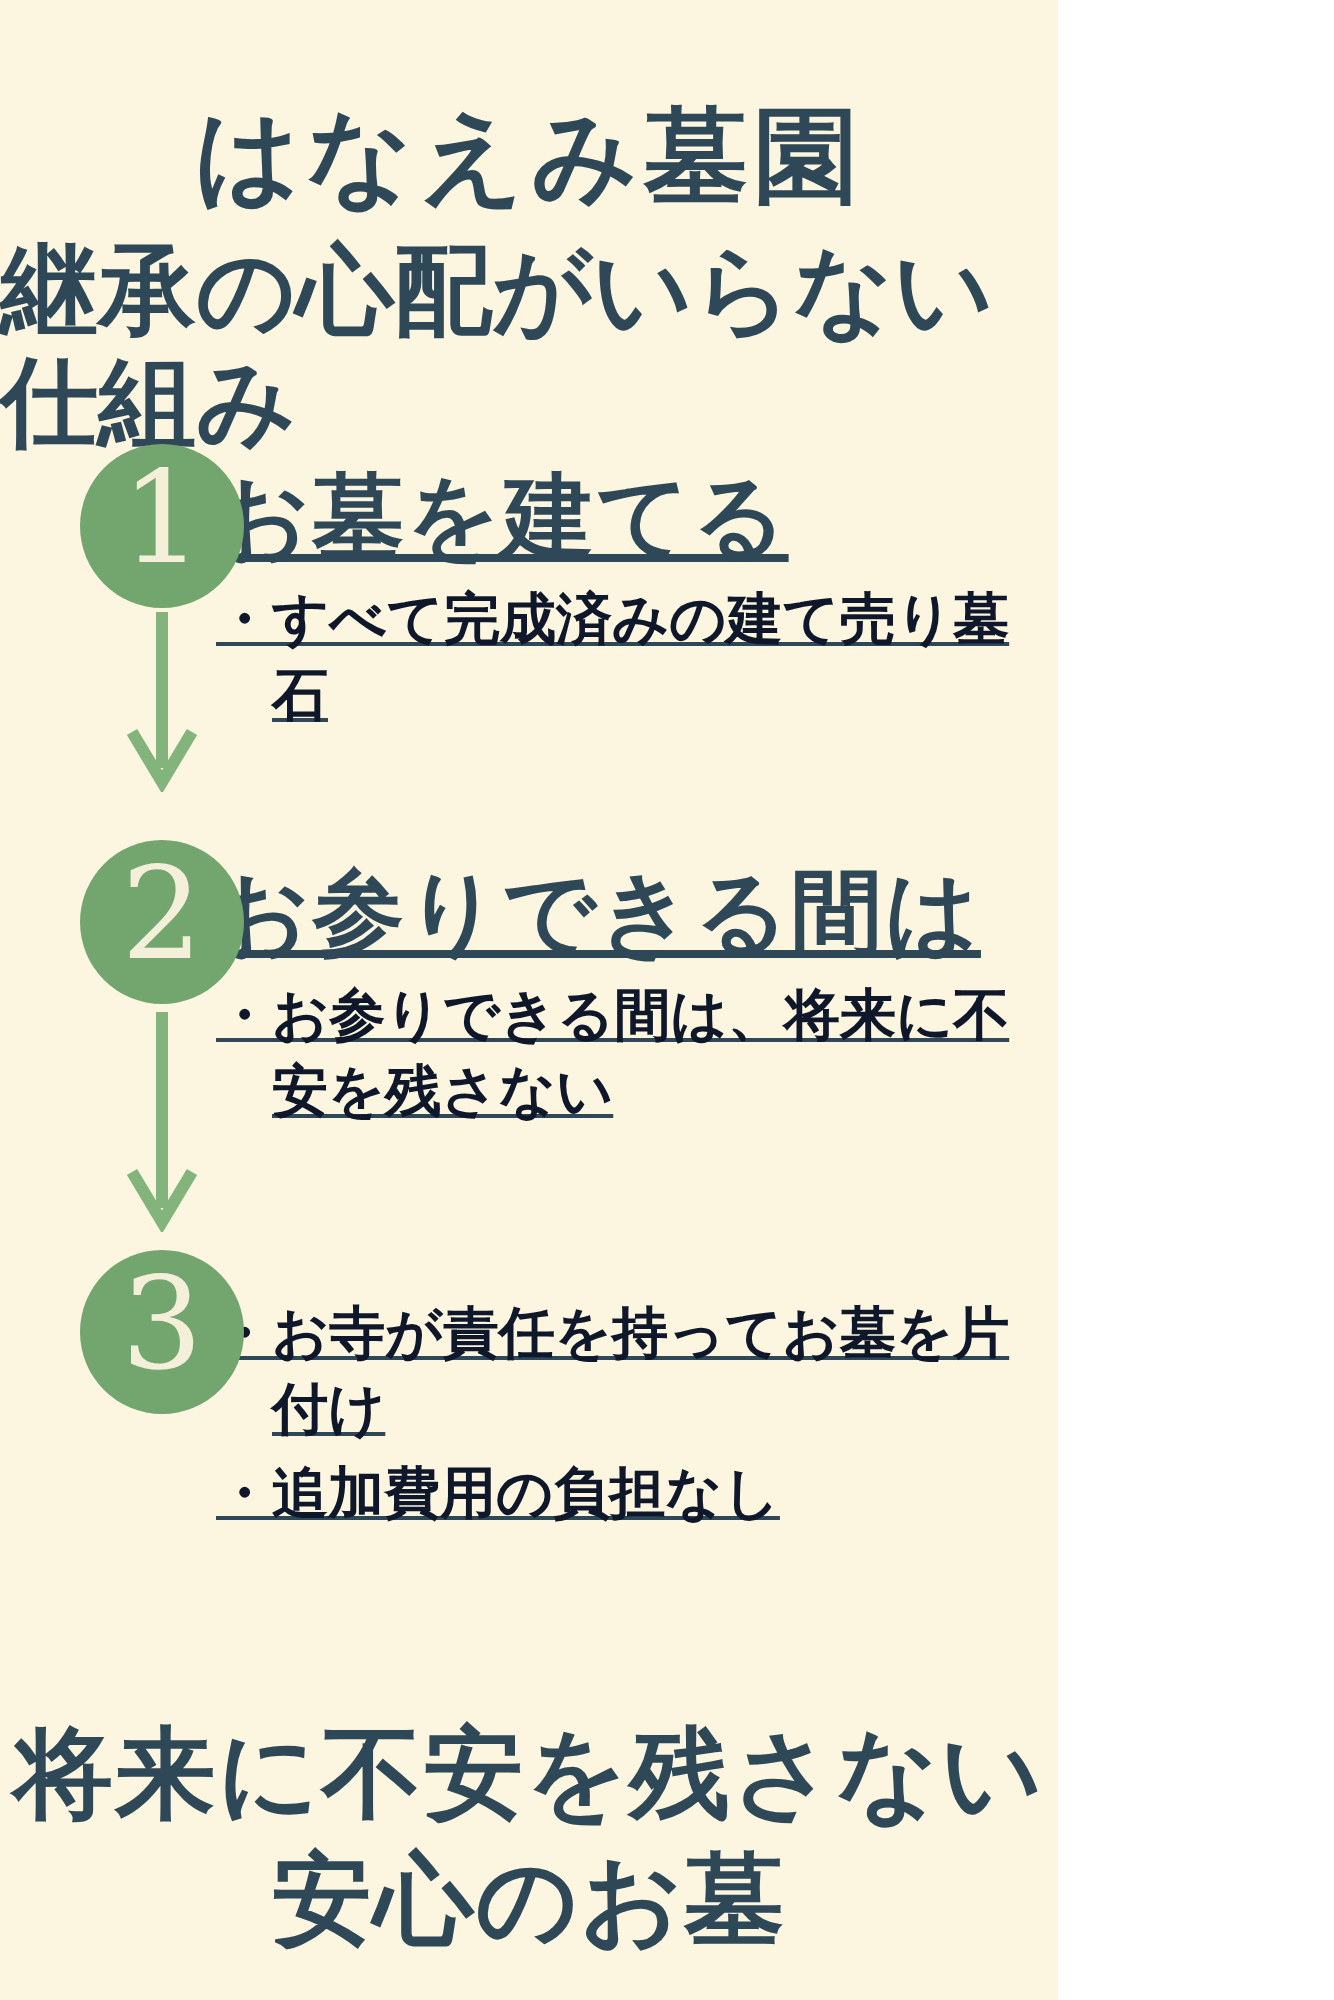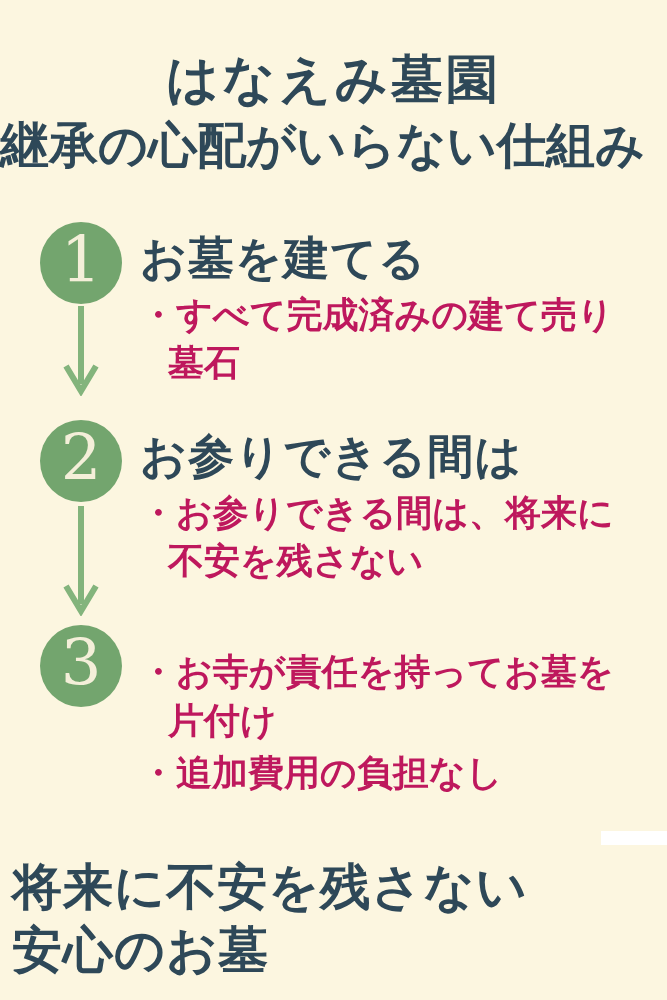--- a/index.html
+++ b/index.html
@@ -1,19 +1,19 @@
 <!DOCTYPE html>
 <html lang="ja"><head>
 <meta charset="utf-8">
 <style>
   
   html, body { margin: 0; padding: 0; }
   .canvas {
     position: relative;
-    width: 667px;
+    width: 529px;
     height: 1000px;
     background: #fcf6e0;
     overflow: hidden;
     font-family: "DejaVu Sans", "Liberation Sans", sans-serif;
     color: #2e4858;
   }
   .title {
     position: absolute;
     top: 50px; left: 0;
     width: 100%;
@@ -57,40 +57,40 @@
     justify-content: center;
   }
   .circle span {
     font-family: "DejaVu Serif", "Liberation Serif", serif;
     font-size: 64px;
     font-weight: 400;
     color: #f4efd9;
     line-height: 1;
     padding-bottom: 6px;
   }
-  .step-body { margin-left: 100px; padding-top: 12px; }
+  .step-body { margin-left: 68px; padding-top: 12px; text-decoration: underline; }
   .step-heading {
     margin: 0;
     font-family: "DejaVu Serif", "Liberation Serif", serif;
     font-size: 46px;
     font-weight: 700;
     letter-spacing: 1px;
     line-height: 1.15;
     white-space: nowrap;
     color: #2e4858;
   }
   .bullets {
     list-style: none;
     margin: 6px 0 0 0;
     padding: 0;
     max-width: 500px;
-    font-size: 36px;
+    font-size: 28px;
     font-weight: 700;
     line-height: 1.35;
-    color: #be185d;
+    color: #0f172a;
   }
   #step3 .bullets { margin-top: 13px; }
   .bullet {
     padding-left: 28px;
     text-indent: -28px;
     margin-top: 4px;
   }
   .bullet:first-child { margin-top: 0; }
   .arrow {
     position: absolute;
@@ -105,23 +105,23 @@
     fill: none;
   }
   .white-patch {
     position: absolute;
     left: 601px; top: 831px;
     width: 66px; height: 14px;
     background: #ffffff;
   }
   .footer {
     position: absolute;
-    top: 856px; left: 12px;
+    top: 856px; left: 0;
     width: 100%;
-    text-align: left;
+    text-align: center;
     font-family: "DejaVu Serif", "Liberation Serif", serif;
     font-size: 50px;
     font-weight: 700;
     letter-spacing: 1px;
     line-height: 1.25;
     color: #2e4858;
   }
 </style>
 </head>
 <body>

